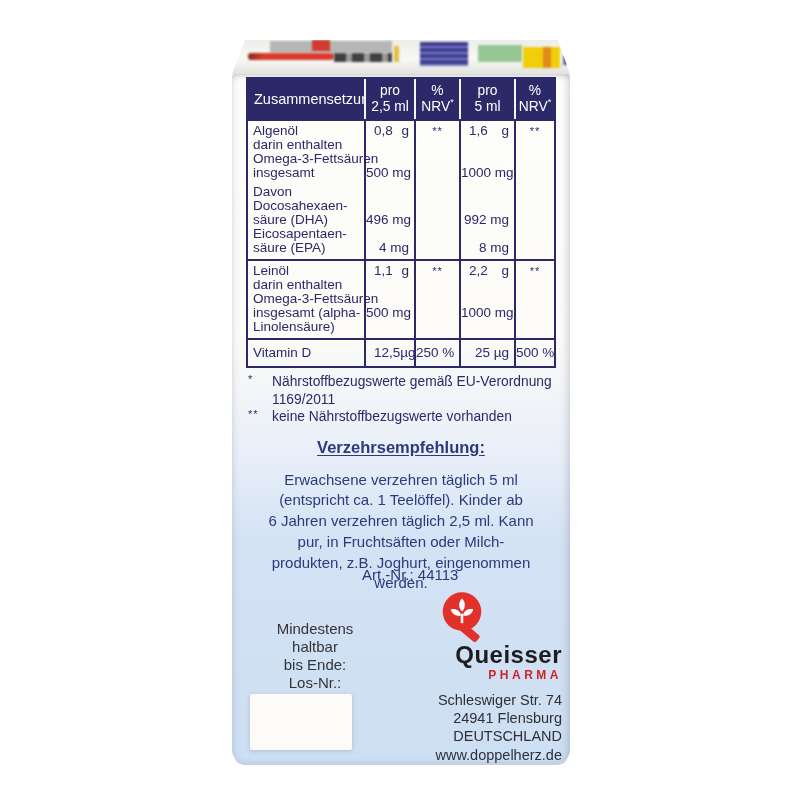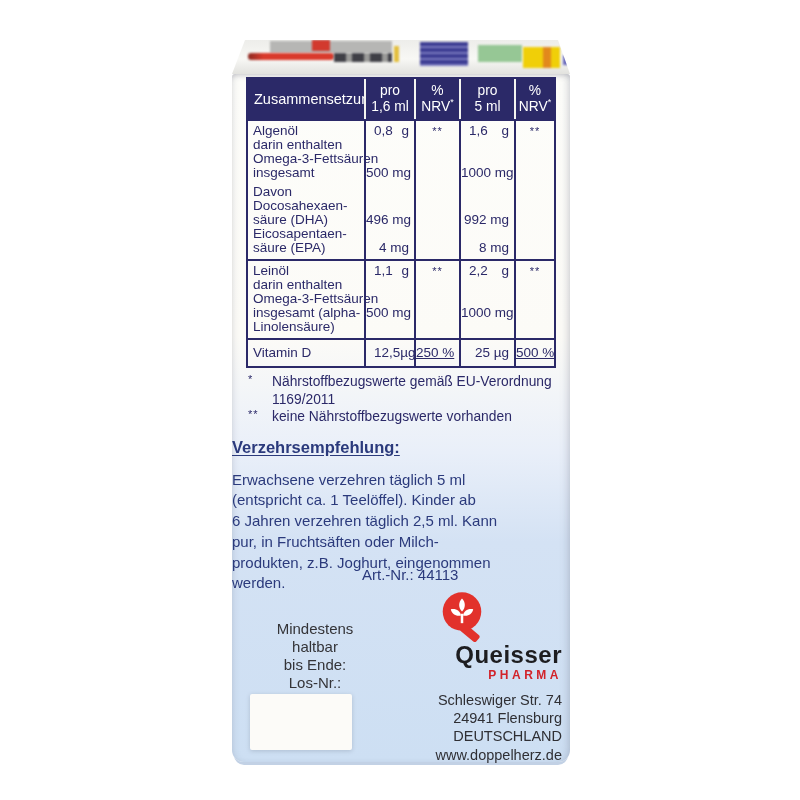--- a/index.html
+++ b/index.html
@@ -56,30 +56,30 @@
   .t-group{border-top:2px solid var(--navy);}
   .t-cell{box-sizing:border-box;border-left:2px solid var(--navy);padding:3px 0 4px;}
   .t-cell.first{border-left:none;}
   .t-group.single .t-cell{padding:6px 0 6px;}
   .t-line{height:14px;font-size:13.5px;line-height:14px;color:var(--navy);white-space:nowrap;}
   .t-label .t-line{padding-left:5px;}
   .t-line.gap{margin-top:5px;}
   .t-line.num{text-align:right;padding-right:5px;}
   .t-line.spread{display:flex;justify-content:space-between;padding:0 5px 0 8px;}
   .t-line.stars{text-align:center;font-size:11px;letter-spacing:1px;}
-  .t-line.pct{text-align:right;padding-right:16px;text-decoration:underline;}
+  .t-line.pct{text-align:right;padding-right:16px;}
 
   
   .footnotes{margin:5px 0 0 16px;color:var(--navy);}
   .fn-row{display:flex;font-size:13.8px;line-height:17.5px;}
   .fn-marker{width:24px;font-size:11px;letter-spacing:1px;position:relative;top:-2px;flex:none;}
   .fn-text{flex:1;}
 
   
-  .dosage{margin-top:12px;text-align:left;color:var(--dosage-blue);}
+  .dosage{margin-top:12px;text-align:center;color:var(--dosage-blue);}
   .dosage-title{display:inline-block;font-size:16.5px;font-weight:bold;
                 text-decoration:underline;text-underline-offset:2px;}
   .dosage-text{margin-top:13px;font-size:15px;line-height:20.8px;white-space:pre-line;}
 
   
   .artnr{position:absolute;top:492px;left:130px;width:200px;text-align:left;
          font-size:15px;color:var(--dosage-blue);}
 
   
   .mhd{position:absolute;top:546px;left:21px;width:124px;text-align:center;
@@ -114,21 +114,21 @@
 
   <div class="panel">
 
     <div class="ntable">
         <div class="t-head">
           <div class="t-hcell first">
             <div>Zusammensetzung</div>
           </div>
           <div class="t-hcell">
             <div>pro</div>
-            <div>1,6 ml</div>
+            <div>2,5 ml</div>
           </div>
           <div class="t-hcell">
             <div>%</div>
             <div>NRV<sup>*</sup></div>
           </div>
           <div class="t-hcell">
             <div>pro</div>
             <div>5 ml</div>
           </div>
           <div class="t-hcell">

